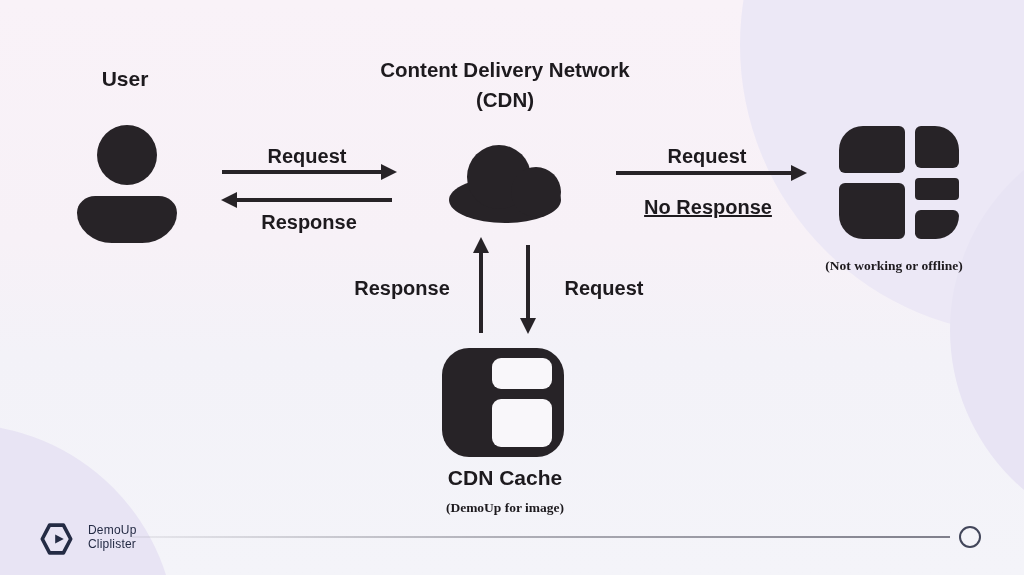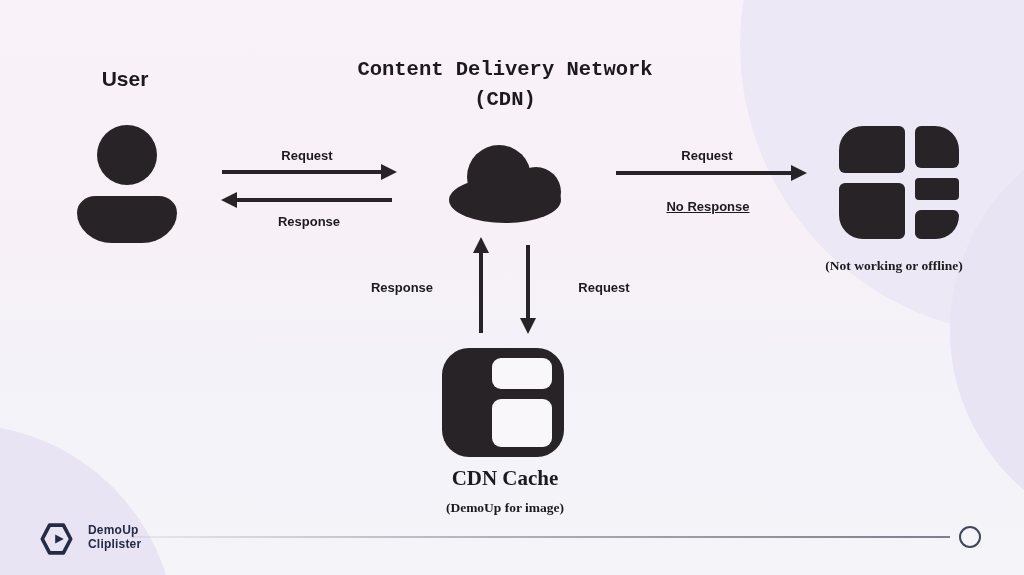--- a/index.html
+++ b/index.html
@@ -18,21 +18,21 @@
   .blob { position: absolute; border-radius: 50%; }
   .blob-tr  { left: 740px; top: -245px; width: 580px; height: 580px; background: var(--blob-1); }
   .blob-tr2 { left: 950px; top: 120px;  width: 420px; height: 420px; background: var(--blob-2); }
   .blob-bl  { left: -256px; top: 424px; width: 432px; height: 432px; background: var(--blob-2); }
 
   .label {
     position: absolute;
     font-weight: bold;
     color: var(--text);
     text-align: center;
-    font-size: 13px;
+    font-size: 20px;
     line-height: 26px;
   }
   .title { font-size: 21px; }
   .two-line { line-height: 30px; font-size: 20.5px; }
   .note { font-size: 13.5px; line-height: 17px; font-weight: bold; font-family: Liberation Serif, serif; }
 
   
   .harrow { position: absolute; height: 4px; background: var(--ink); }
   .harrow.to-right::after {
     content: ""; position: absolute; right: -15px; top: 50%; transform: translateY(-50%);
@@ -73,21 +73,21 @@
   .blk-rb { left: 76px; top: 84px; width: 44px; height: 29px; border-radius: 6px 6px 24px 6px; }
 
   
   .cache-icon { position: absolute; left: 442px; top: 348px; color: var(--ink); }
 
   
   .brand { position: absolute; left: 40px; top: 521px; width: 180px; height: 36px; }
   .brand-logo { position: absolute; left: 0; top: 1px; }
   .brand-text {
     position: absolute; left: 48px; top: 2px;
-    font-size: 12px; line-height: 14px; font-weight: bold;
+    font-size: 12px; line-height: 14px; font-weight: normal;
     color: var(--logo); letter-spacing: 0.2px;
   }
   .rule {
     position: absolute; left: 132px; top: 536px; width: 818px; height: 2px;
     background: linear-gradient(90deg, rgba(140,140,150,0.12), rgba(140,140,150,0.65) 45%, #7f7f8b 100%);
   }
   .ring {
     position: absolute; left: 959px; top: 526px; width: 22px; height: 22px;
     border: 2.5px solid var(--ring); border-radius: 50%;
   }
@@ -100,21 +100,21 @@
   <div class="blob blob-tr"></div>
   <div class="blob blob-tr2"></div>
   <div class="blob blob-bl"></div>
 
   <div class="label title" style="left:55px; top:66px; width:140px;">User</div>
   <div class="person">
     <div class="person-head"></div>
     <div class="person-body"></div>
   </div>
 
-  <div class="label two-line" style="left:344px; top:55px; width:322px;font-family:Liberation Mono, monospace;">
+  <div class="label two-line" style="left:344px; top:55px; width:322px;">
     <div>Content Delivery Network</div>
     <div>(CDN)</div>
   </div>
   <div class="cloud">
     <svg width="124" height="84" viewBox="0 0 124 84" aria-hidden="true">
       <ellipse cx="62" cy="61" rx="56" ry="23" fill="currentColor"></ellipse>
       <circle cx="56" cy="38" r="32" fill="currentColor"></circle>
       <circle cx="93" cy="53" r="25" fill="currentColor"></circle>
     </svg>
   </div>
@@ -142,21 +142,21 @@
   <div class="varrow to-down" style="left:526px; top:245px; height:74px;"></div>
   <div class="label" style="left:534px; top:275px; width:140px;">Request</div>
 
   <div class="cache-icon">
     <svg width="122" height="109" viewBox="0 0 122 109" aria-hidden="true">
       <rect x="0" y="0" width="122" height="109" rx="27" fill="currentColor"></rect>
       <rect x="50" y="10" width="60" height="31" rx="9" fill="var(--icon-inner)"></rect>
       <rect x="50" y="51" width="60" height="48" rx="9" fill="var(--icon-inner)"></rect>
     </svg>
   </div>
-  <div class="label title" style="left:425px; top:465px; width:160px;font-family:Liberation Serif, serif;">CDN Cache</div>
+  <div class="label title" style="left:425px; top:465px; width:160px;">CDN Cache</div>
   <div class="label note" style="left:415px; top:499px; width:180px;">(DemoUp for image)</div>
 
   <div class="brand">
     <span class="brand-logo">
       <svg width="33" height="34" viewBox="0 0 100 100" aria-hidden="true">
         <polygon points="29,8 71,8 93,50 71,92 29,92 7,50" fill="none" stroke="var(--logo)" stroke-width="11" stroke-linejoin="round"></polygon>
         <polygon points="46,36 72,50 46,64" fill="var(--logo)"></polygon>
       </svg>
     </span>
     <span class="brand-text">

